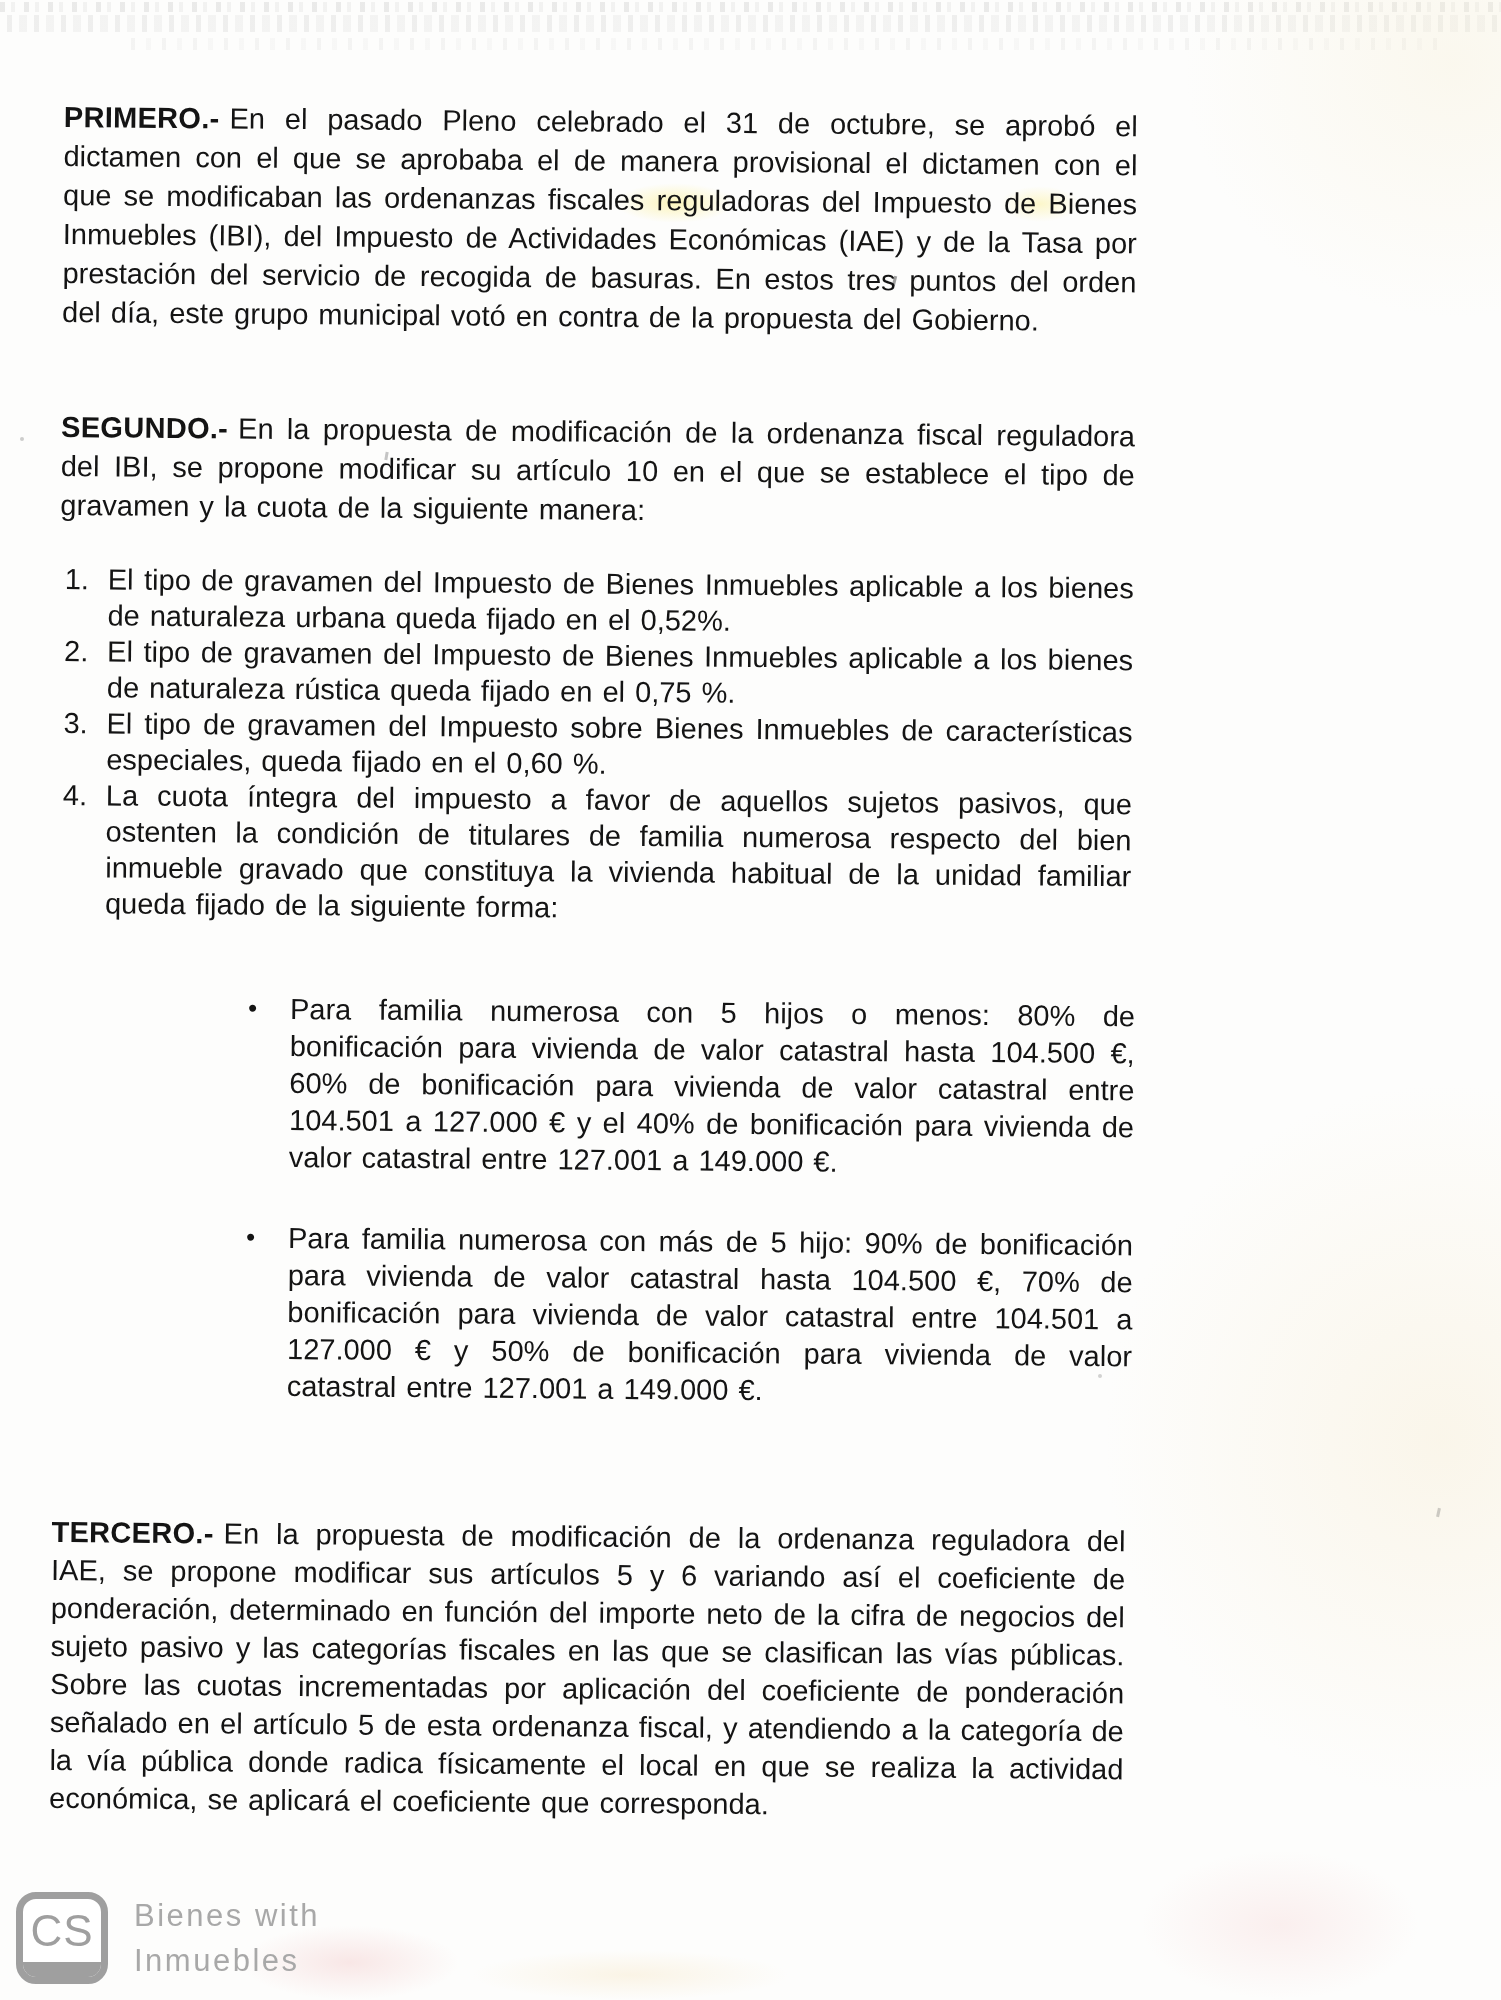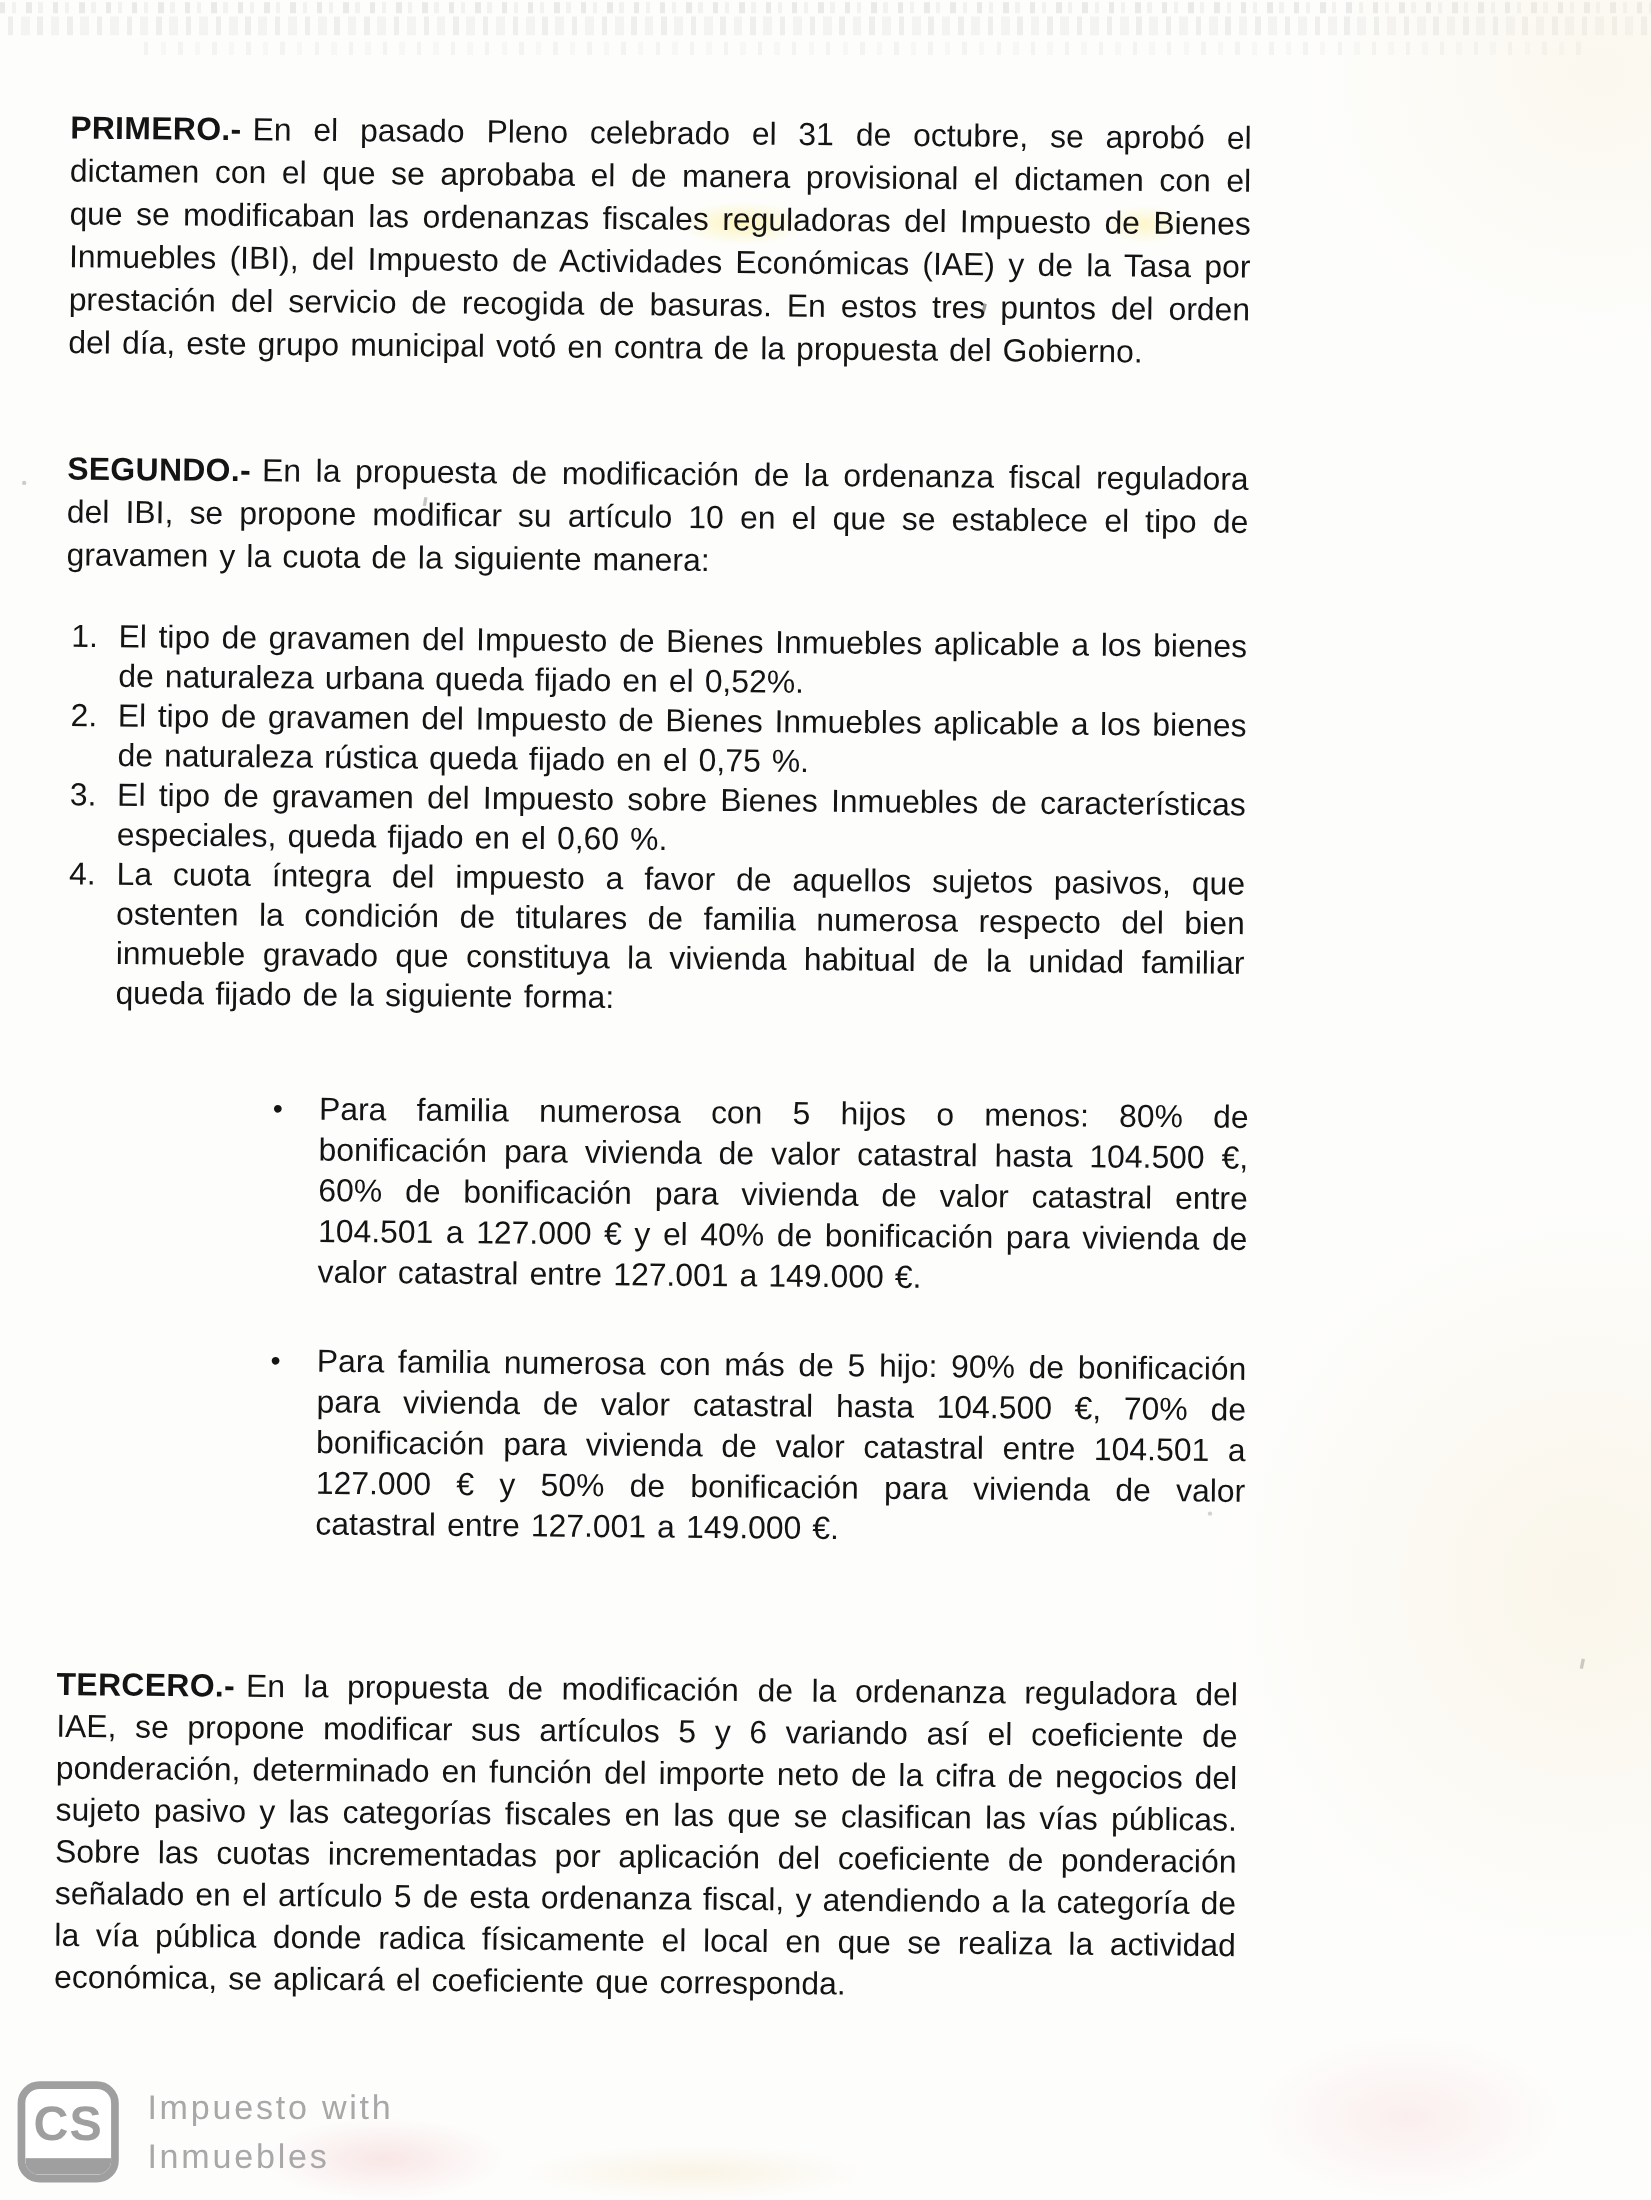--- a/index.html
+++ b/index.html
@@ -68,21 +68,21 @@
     box-sizing: border-box;
     border: 7px solid #9f9f9f;
     border-radius: 20px;
     background: #ffffff;
     display: flex; flex-direction: column;
     overflow: hidden;
   }
   .cs-letters {
     flex: 1;
     display: flex; align-items: center; justify-content: center;
-    font-size: 44px; font-weight: bold; color: #9f9f9f; letter-spacing: 1px;
+    font-size: 44px; font-weight: normal; color: #9f9f9f; letter-spacing: 1px;
   }
   .cs-strip { height: 15px; background: #9f9f9f; }
   .wm-text {
     color: #a8a8a8;
     font-size: 31px;
     line-height: 45px;
     letter-spacing: 2.5px;
   }
 
   
@@ -203,18 +203,18 @@
     </p>
 
   </div>
 
   <div class="watermark">
     <div class="cs-icon">
       <div class="cs-letters">CS</div>
       <div class="cs-strip"></div>
     </div>
     <div class="wm-text">
-      <div>Impuesto with</div>
+      <div>Bienes with</div>
       <div>Inmuebles</div>
     </div>
   </div>
 
 </div>
 
 </body></html>

